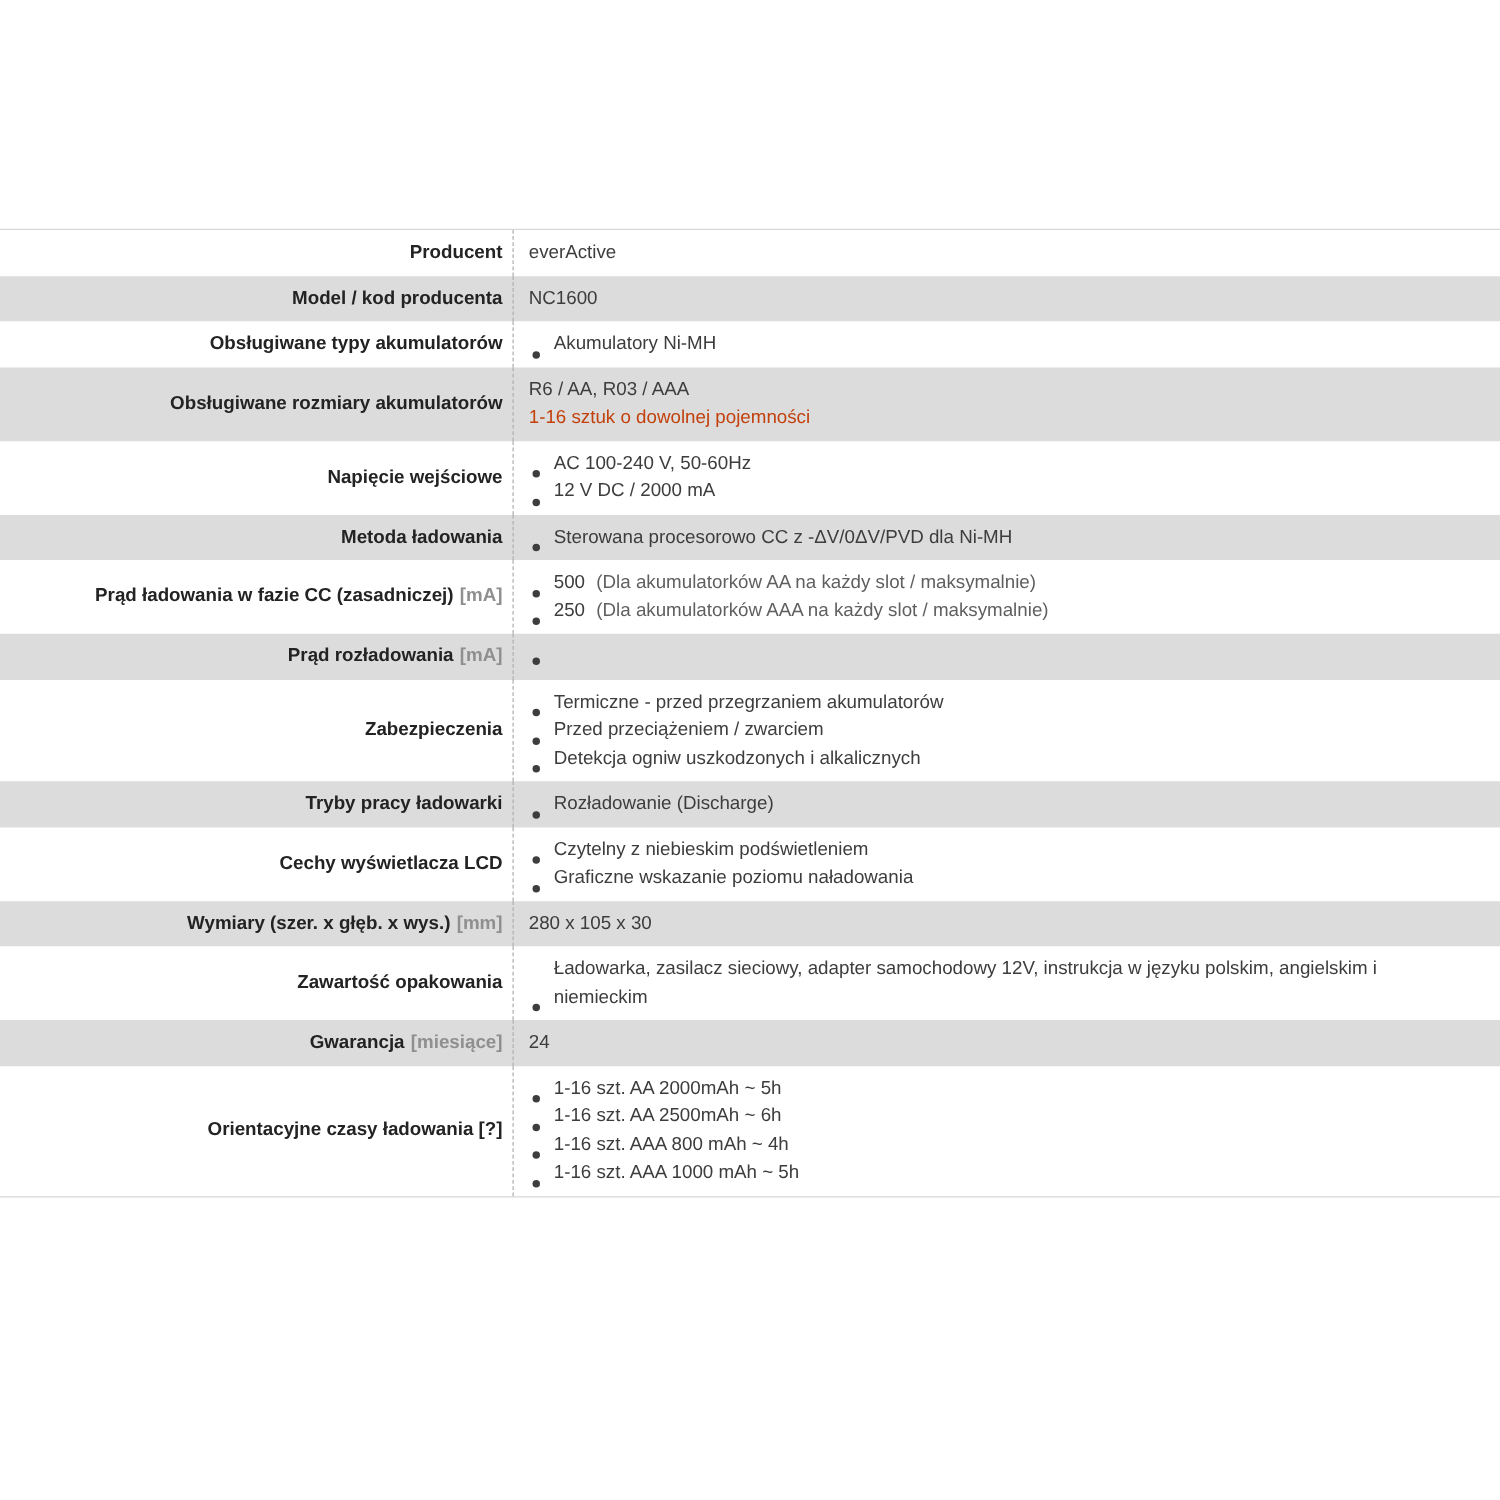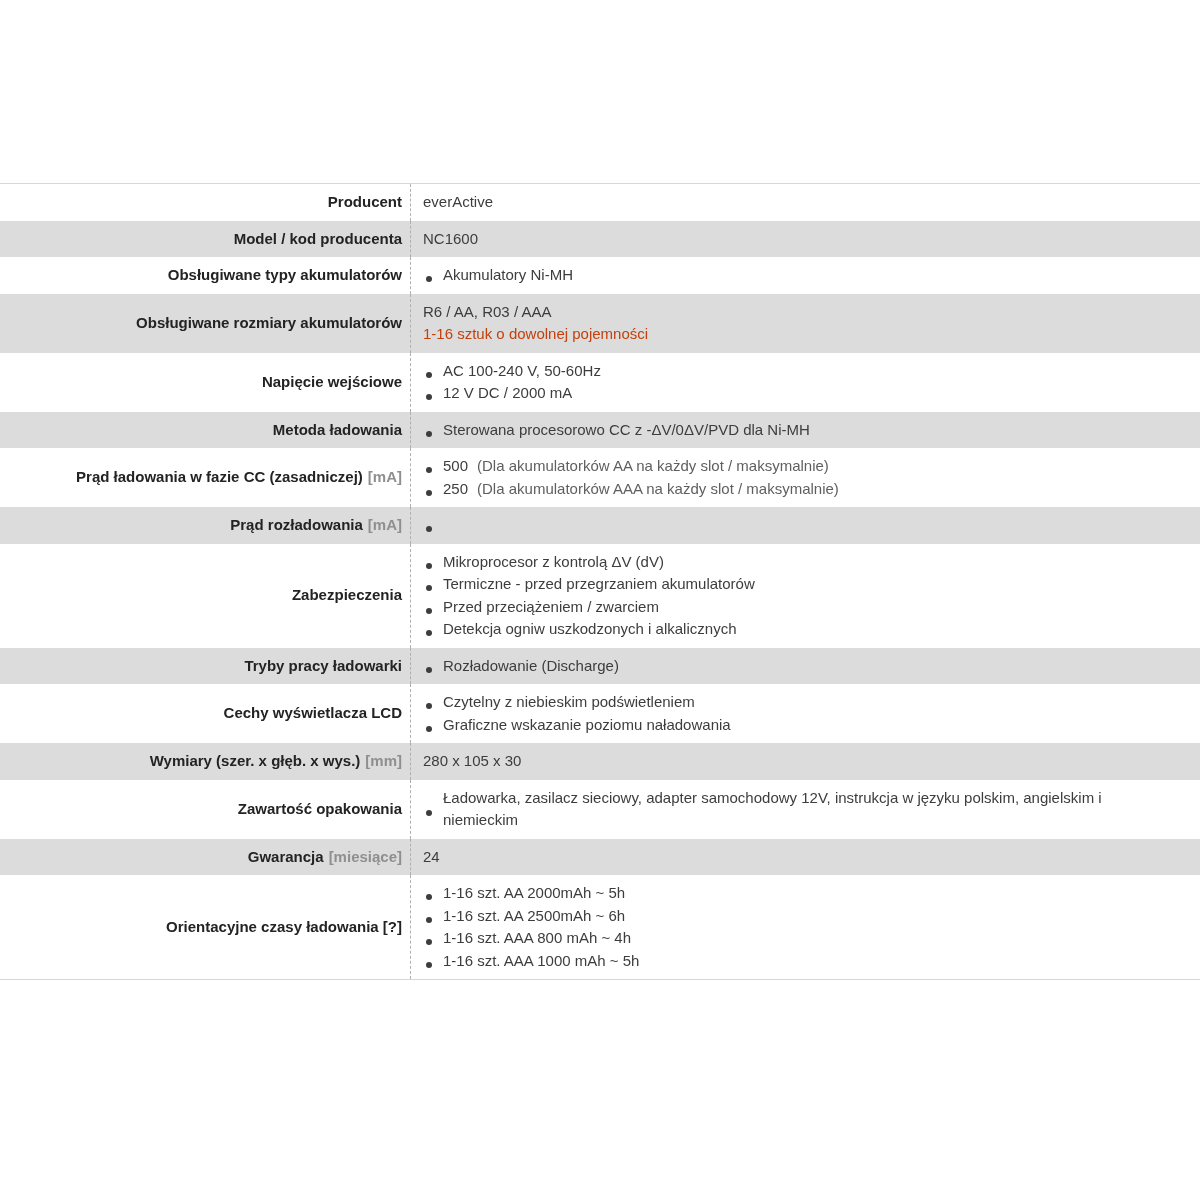--- a/index.html
+++ b/index.html
@@ -61,21 +61,21 @@
     flex: 1 1 auto;
     border-left: 1px dashed #b0b0b0;
     display: flex;
     flex-direction: column;
     justify-content: center;
     padding: 7px 20px 7px 12px;
     box-sizing: border-box;
   }
   .item {
     display: flex;
-    align-items: center;
+    align-items: flex-end;
   }
   .dot {
     flex: 0 0 6px;
     width: 6px;
     height: 6px;
     border-radius: 50%;
     background: #3d3d3d;
     margin: 8px 11px 0 3px;
   }
   .body { display: block; }
@@ -213,24 +213,20 @@
 
   <div class="row">
     <div class="cell-label">
       <span class="label-line">
         <span class="lbl">Zabezpieczenia</span>
       </span>
     </div>
     <div class="cell-value">
           <div class="item">
             <span class="dot"></span>
-            <span class="body"><span class="txt">Mikroprocesor z kontrolą ΔV (dV)</span></span>
-          </div>
-          <div class="item">
-            <span class="dot"></span>
             <span class="body"><span class="txt">Termiczne - przed przegrzaniem akumulatorów</span></span>
           </div>
           <div class="item">
             <span class="dot"></span>
             <span class="body"><span class="txt">Przed przeciążeniem / zwarciem</span></span>
           </div>
           <div class="item">
             <span class="dot"></span>
             <span class="body"><span class="txt">Detekcja ogniw uszkodzonych i alkalicznych</span></span>
           </div>

